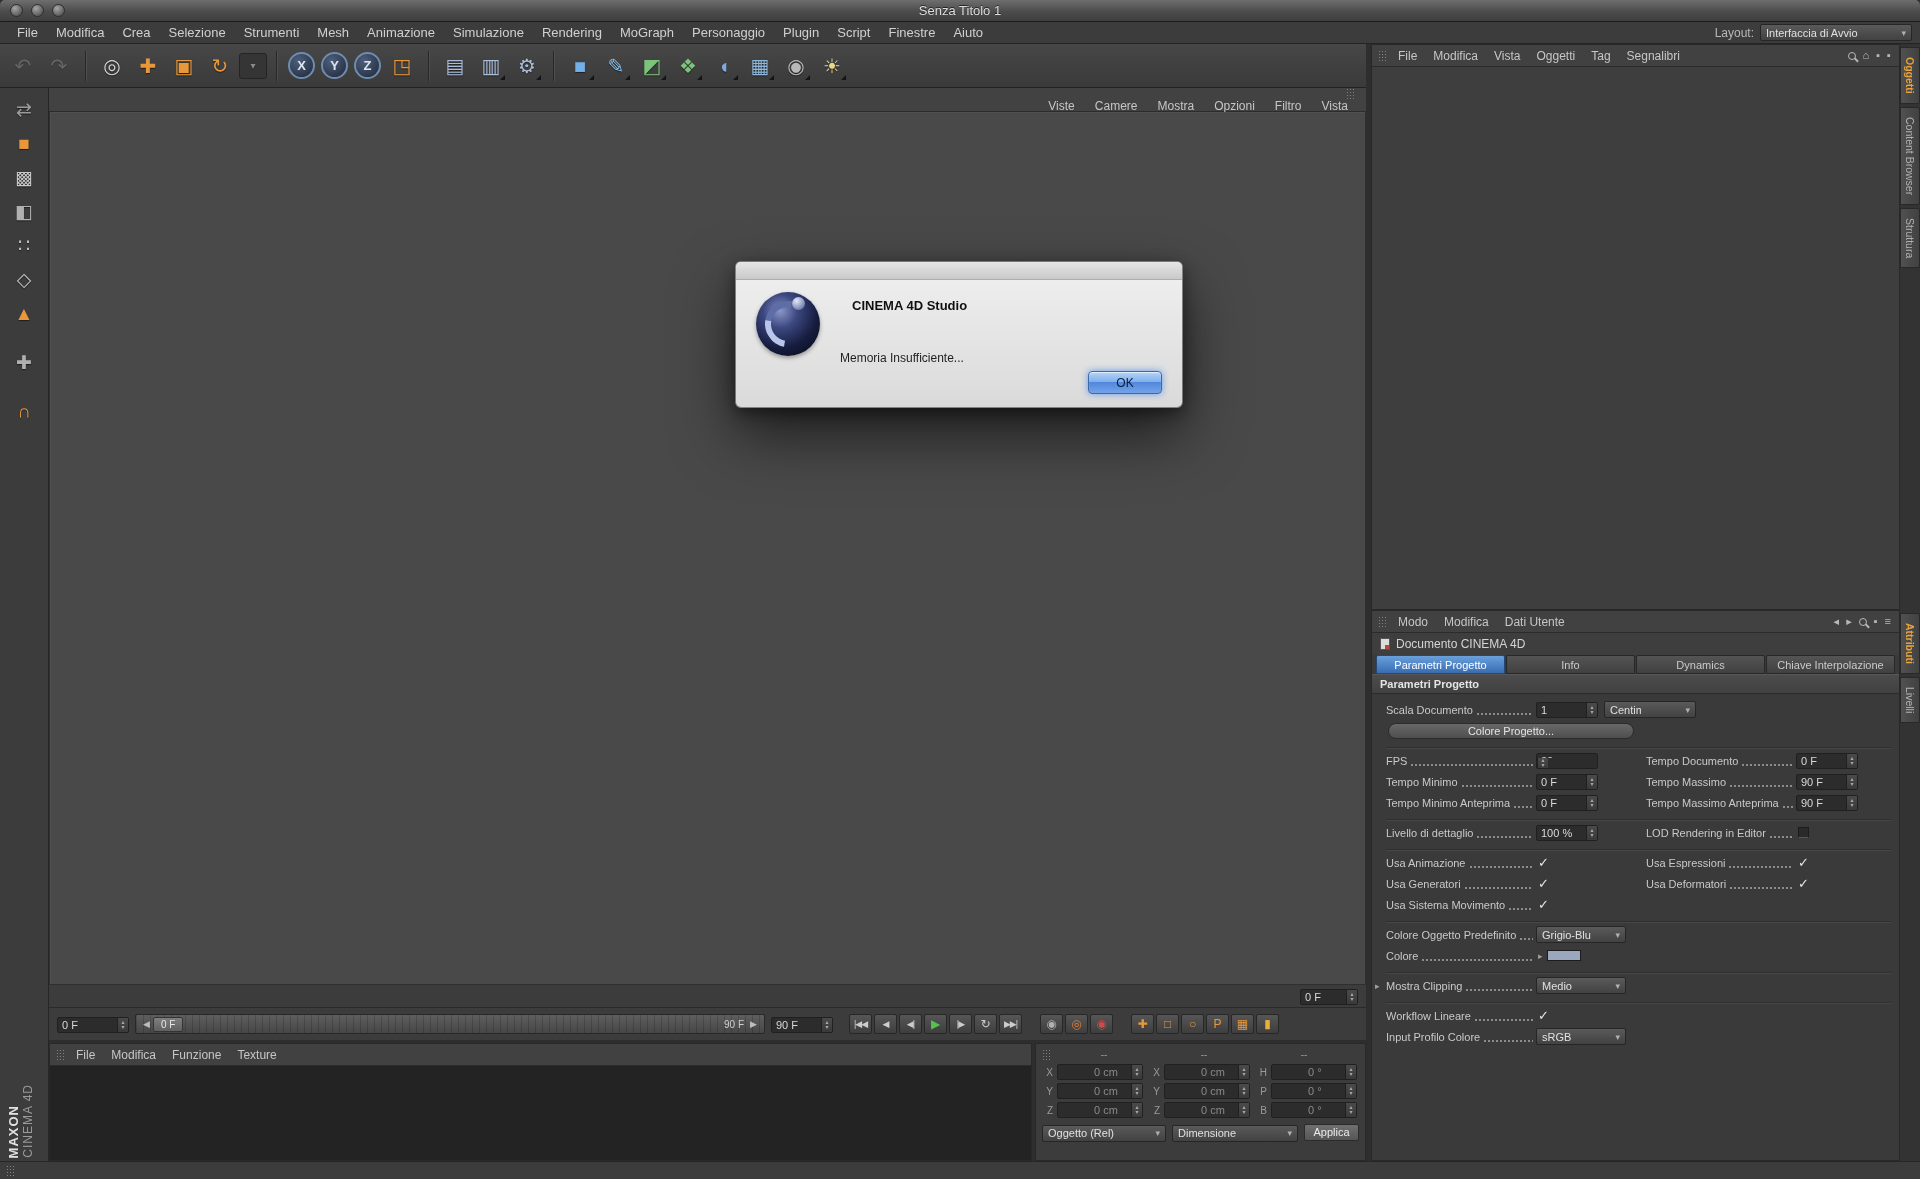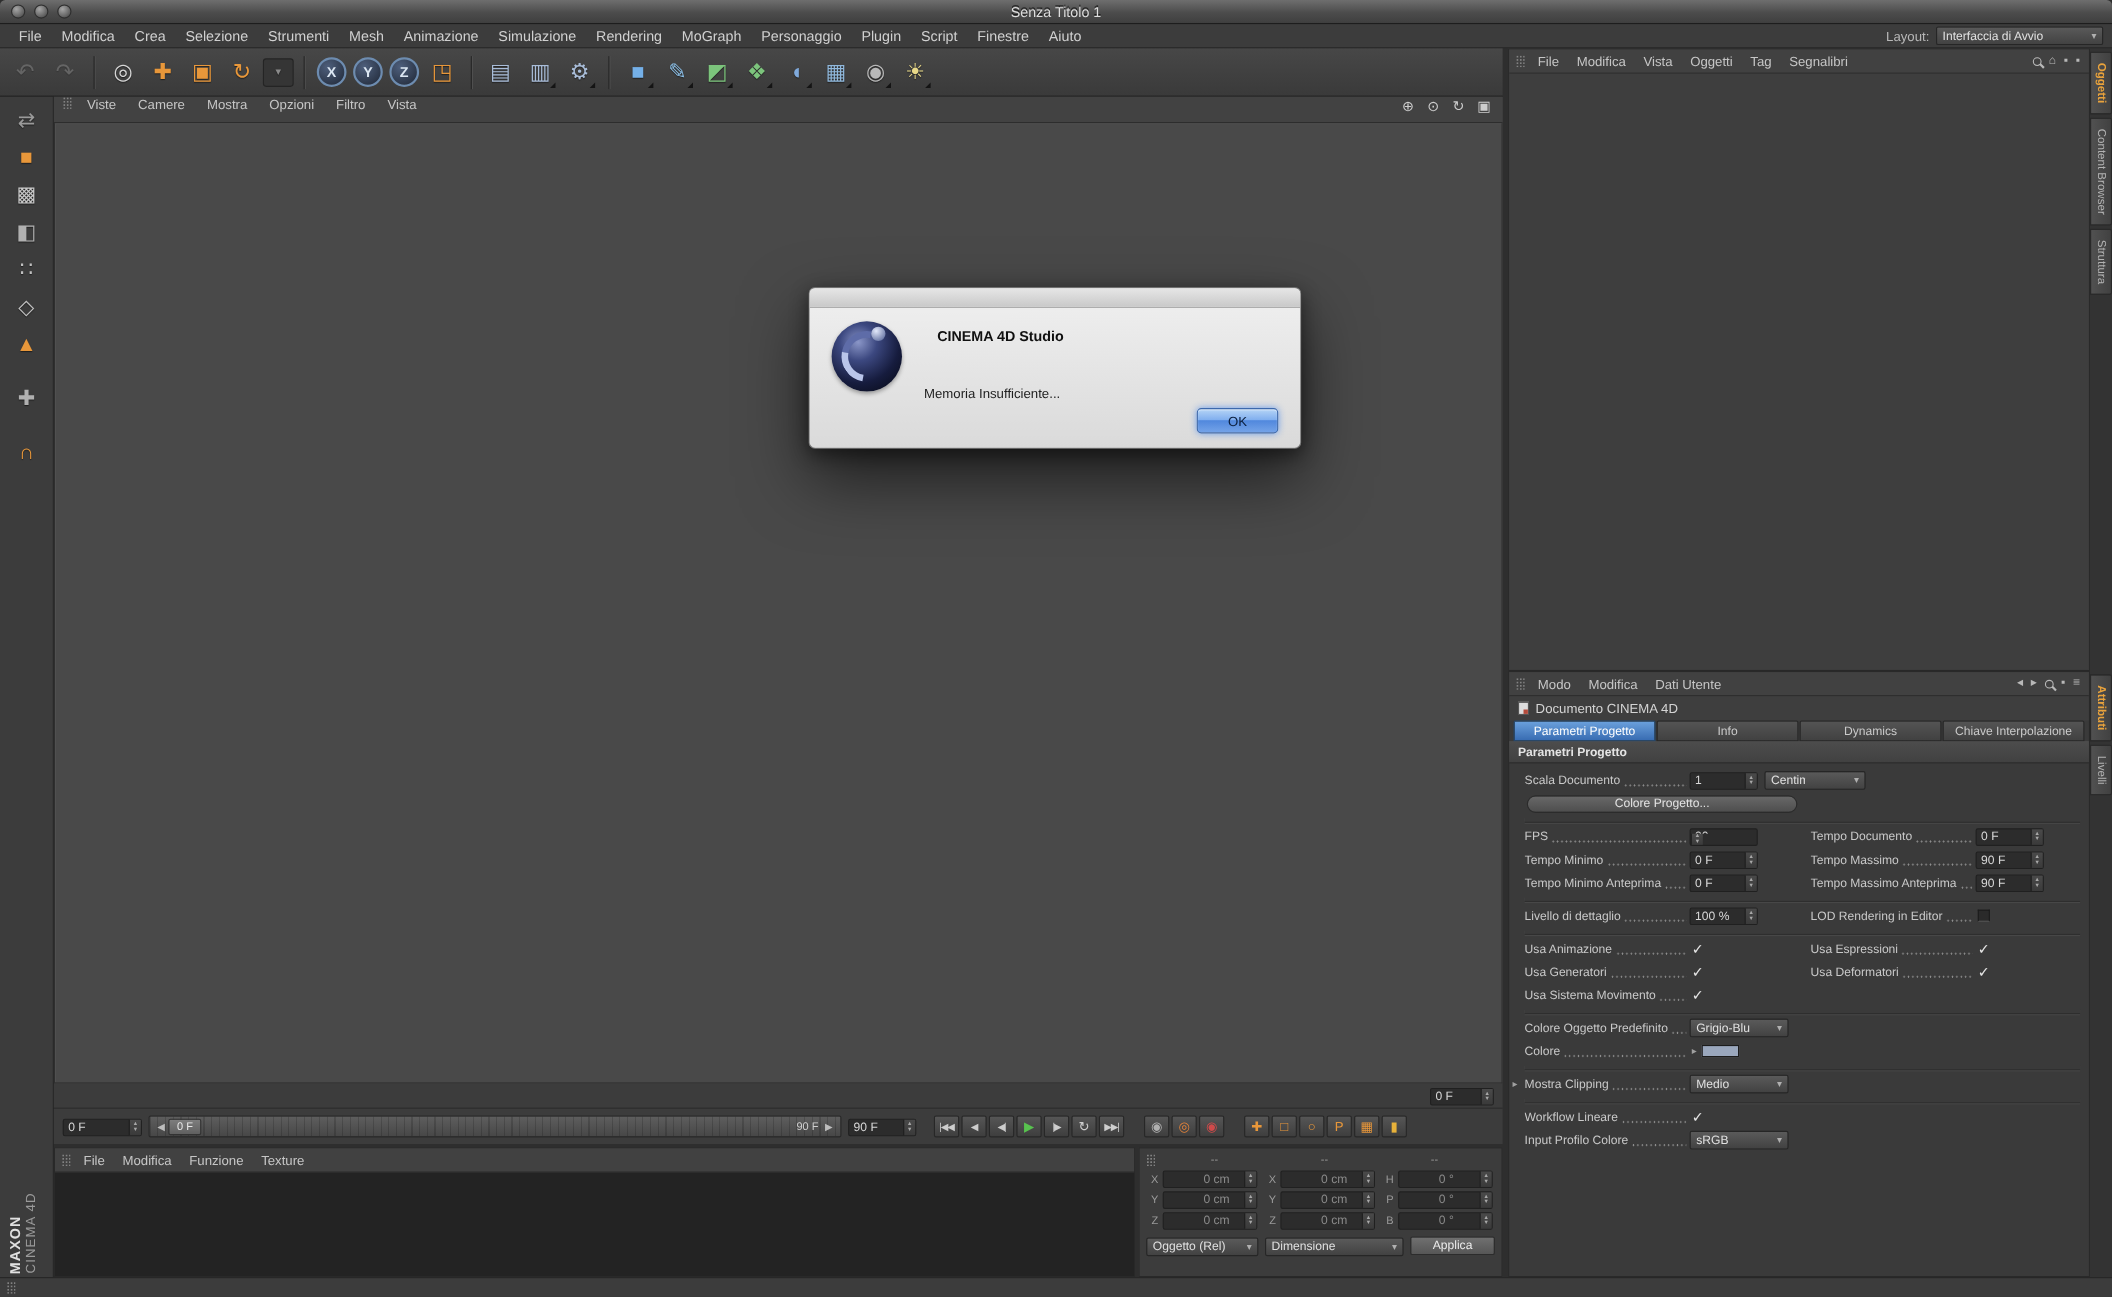--- a/index.html
+++ b/index.html
@@ -43,21 +43,21 @@
 
   
   .leftbar{position:absolute;top:88px;left:0;width:49px;height:1073px;background:#3c3c3c;
     border-right:1px solid #262626;display:flex;flex-direction:column;align-items:center;padding-top:6px;gap:3px;}
   .lb-btn{width:38px;height:31px;display:flex;align-items:center;justify-content:center;border-radius:3px;}
   .lb-btn .glyph{font-size:19px;text-shadow:0 1px 1px rgba(0,0,0,.5);}
   .lb-sep{height:12px;}
 
   
   .viewport{position:absolute;top:88px;left:49px;width:1317px;height:897px;background:#3f3f3f;}
-  .vp-menu{height:24px;background:#424242;border-bottom:1px solid #2c2c2c;display:flex;align-items:flex-start;padding:0 8px;}
+  .vp-menu{height:24px;background:#424242;border-bottom:1px solid #2c2c2c;display:flex;align-items:flex-end;padding:0 8px;flex-direction:column;}
   .vp-items{display:flex;}
   .vp-mi{font-size:12px;color:#c6c6c6;padding:0 10px;}
   .vp-icons{margin-left:auto;display:flex;gap:5px;}
   .vp-ic{width:18px;height:18px;color:#cdcdcd;font-size:13px;display:flex;align-items:center;justify-content:center;}
   .vp-canvas{position:absolute;top:24px;left:0;right:0;bottom:0;background:#494949;
     border:1px solid #2f2f2f;border-top:none;box-shadow:inset 1px 1px 0 rgba(255,255,255,.04);}
 
   
   .range-strip{position:absolute;top:985px;left:49px;width:1317px;height:23px;background:#3c3c3c;
     border-bottom:1px solid #2a2a2a;display:flex;align-items:center;justify-content:flex-end;padding-right:8px;}
@@ -518,21 +518,21 @@
         <span class="coord-lbl">B</span>
         <div class="fld dis" style="width: 86px;">
           <span class="fval">0 °</span>
           <span class="stepper">
             <span>▴</span>
             <span>▾</span>
           </span>
         </div>
       </div>
     <div class="coord-controls">
-      <span><div class="ddw" style="width: 102px;">
+      <span><div class="ddw" style="width: 124px;">
             <span class="dd-val">Oggetto (Rel)</span>
             <span class="dd-arrow">▾</span>
           </div></span>
       <span><div class="ddw" style="width: 126px;">
             <span class="dd-val">Dimensione</span>
             <span class="dd-arrow">▾</span>
           </div></span>
       <div class="btn" style="width:104px;">Applica</div>
     </div>
   </div>

